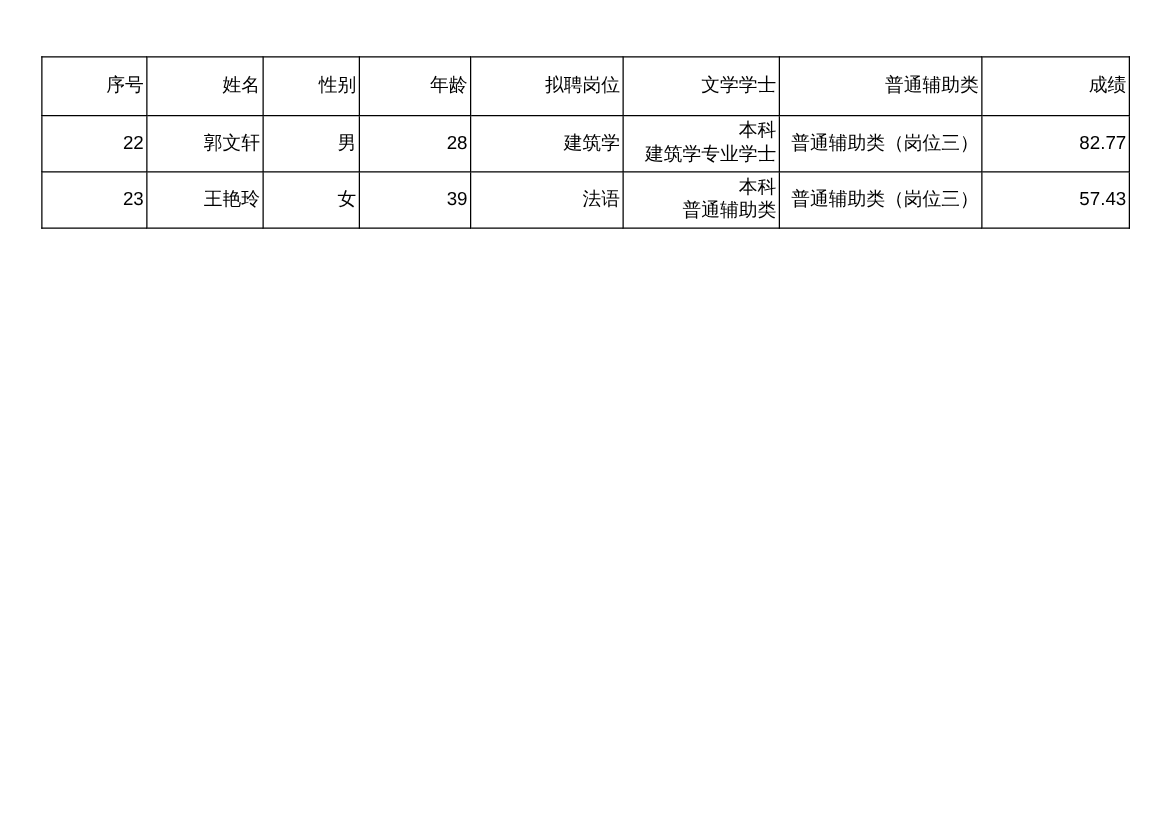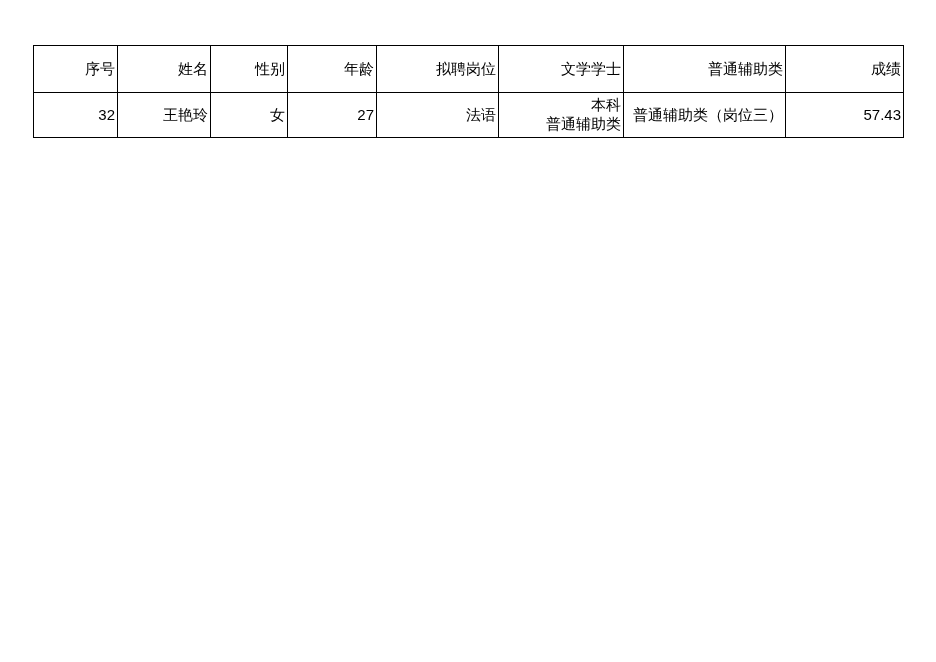--- a/index.html
+++ b/index.html
@@ -90,24 +90,37 @@
           <td>性别</td>
           <td>年龄</td>
           <td>拟聘岗位</td>
           <td>文学学士</td>
           <td>普通辅助类</td>
           <td>成绩</td>
         </tr>
       </thead>
       <tbody>
         <tr>
-          <td class="num">32</td>
+          <td class="num">22</td>
+          <td>郭文轩</td>
+          <td>男</td>
+          <td class="num">28</td>
+          <td>建筑学</td>
+          <td>
+            <span class="stacked">本科</span>
+            <span class="stacked">建筑学专业学士</span>
+          </td>
+          <td>普通辅助类（岗位三）</td>
+          <td class="num">82.77</td>
+        </tr>
+        <tr>
+          <td class="num">23</td>
           <td>王艳玲</td>
           <td>女</td>
-          <td class="num">27</td>
+          <td class="num">39</td>
           <td>法语</td>
           <td>
             <span class="stacked">本科</span>
             <span class="stacked">普通辅助类</span>
           </td>
           <td>普通辅助类（岗位三）</td>
           <td class="num">57.43</td>
         </tr>
       </tbody>
     </table>

